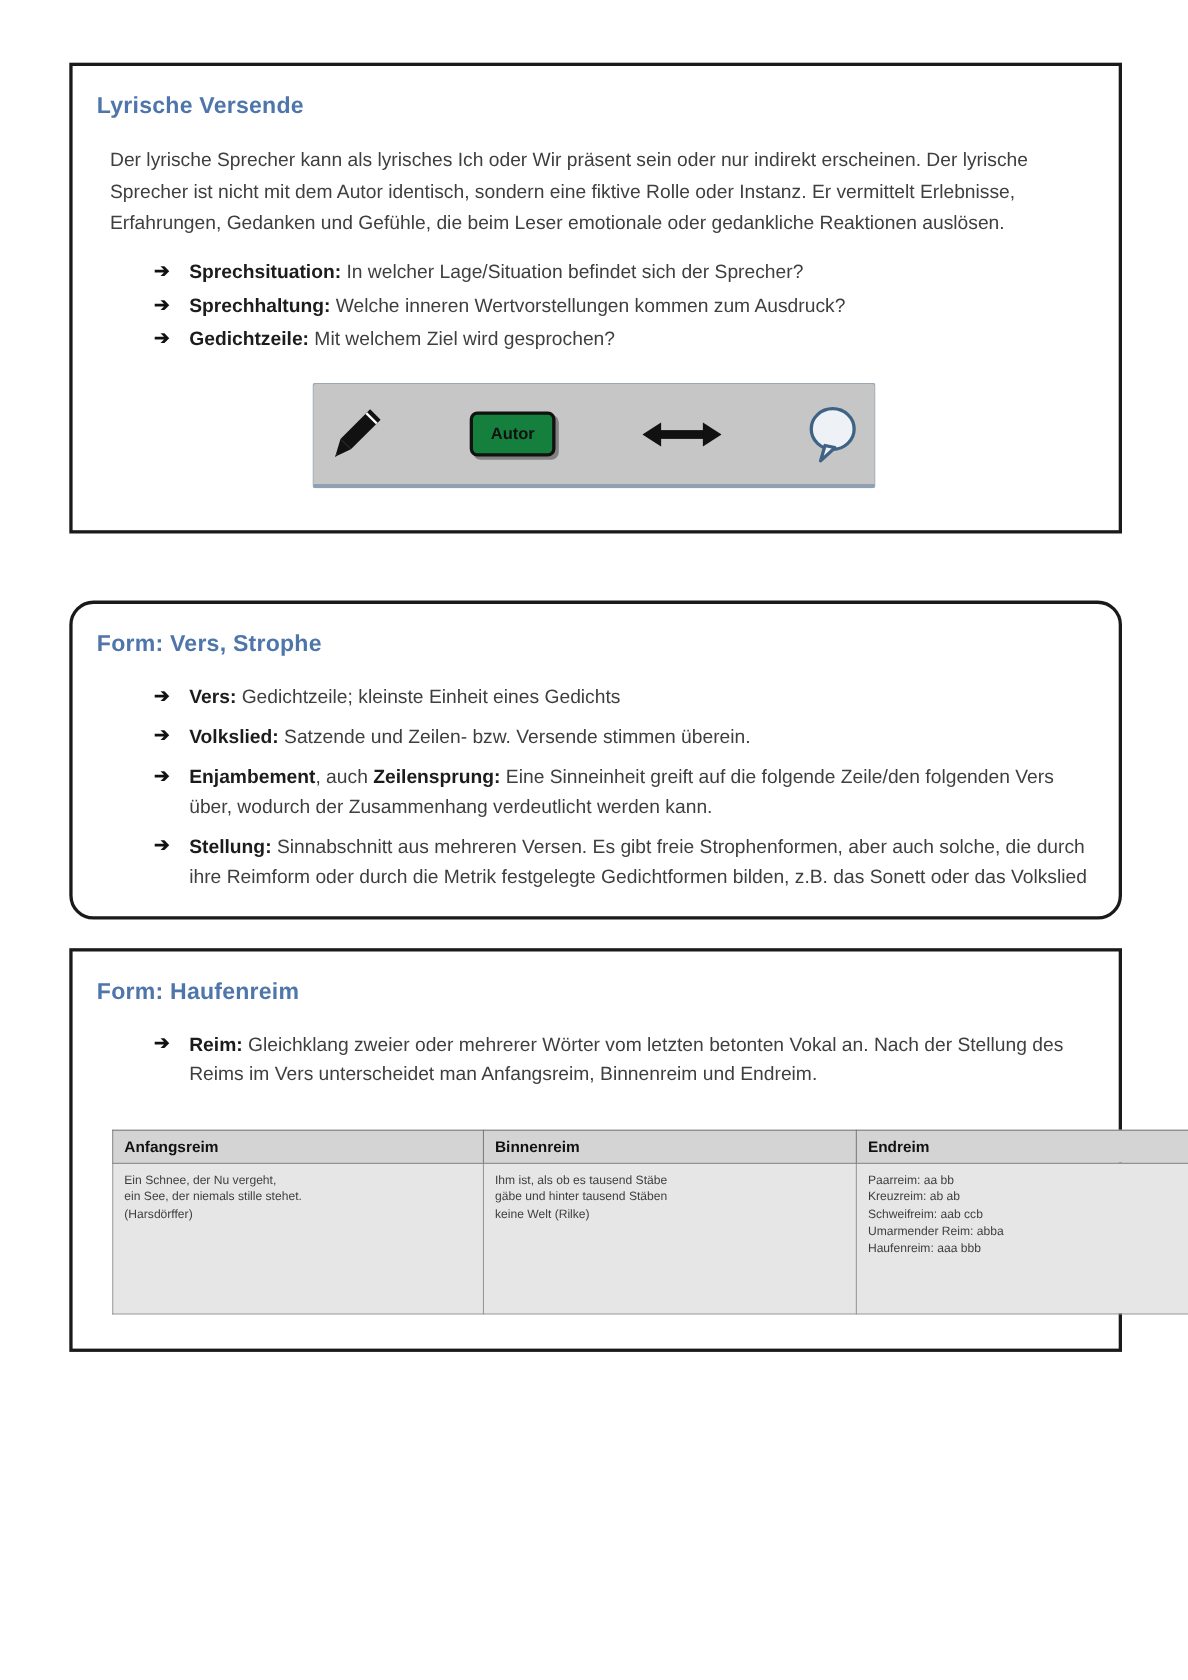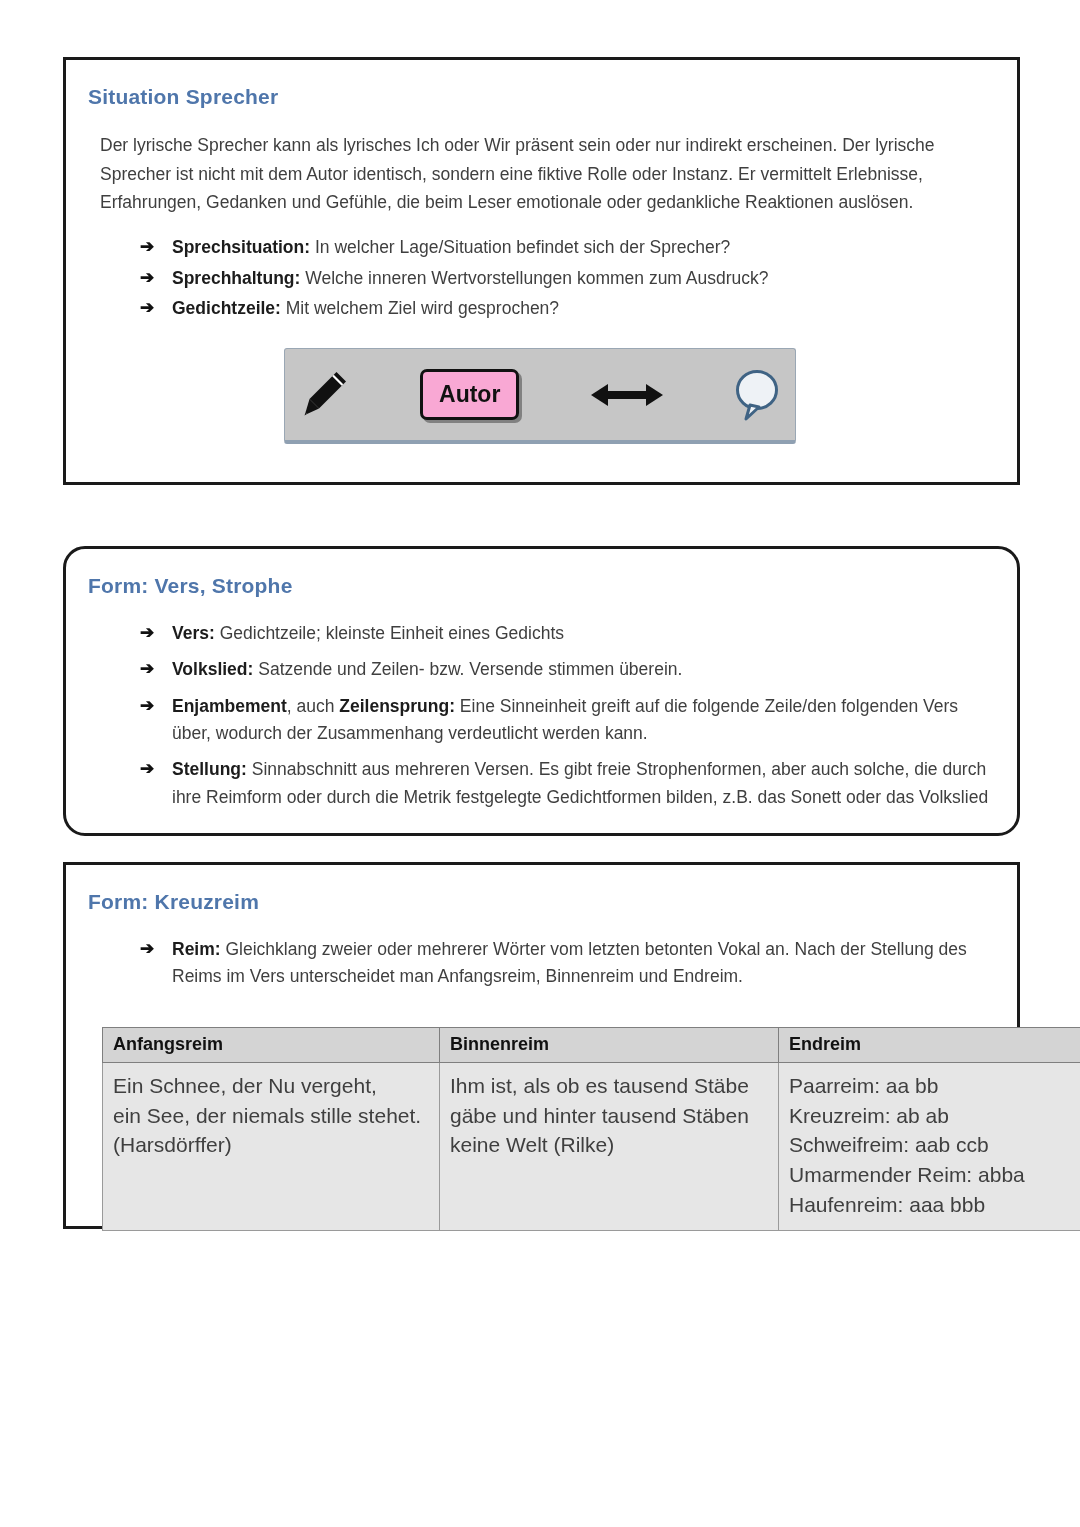--- a/index.html
+++ b/index.html
@@ -99,55 +99,55 @@
     border-bottom: 4px solid #8fa0b2;
     border-radius: 3px;
     display: flex;
     align-items: center;
     justify-content: space-between;
     padding: 0 14px 0 18px;
     box-sizing: border-box;
   }
   .pencil-icon { flex: 0 0 auto; width: 46px; height: 52px; }
   .node-box {
-    background: #f9a8d4;
+    background: #15803d;
     border: 3px solid #111111;
     border-radius: 7px;
     box-shadow: 3px 3px 0 rgba(0,0,0,0.35);
-    font-size: 23px;
+    font-size: 15px;
     font-weight: bold;
     color: #111111;
     padding: 9px 16px;
     white-space: nowrap;
   }
   .double-arrow { flex: 0 0 auto; width: 72px; height: 30px; }
   .bubble-icon { flex: 0 0 auto; width: 46px; height: 56px; }
 
   
   table.rhyme-table {
     border-collapse: collapse;
     width: 946px;
     margin: 36px 0 0 14px;
     table-layout: fixed;
   }
   table.rhyme-table th {
     text-align: left;
-    font-size: 18px;
+    font-size: 14px;
     font-weight: bold;
     color: #111111;
     background: #d4d4d4;
     padding: 6px 10px 7px 10px;
     border-top: 1px solid #7f7f7f;
     border-bottom: 1px solid #7f7f7f;
     border-right: 1px solid #7f7f7f;
     vertical-align: top;
   }
   table.rhyme-table th:first-child { border-left: 1px solid #7f7f7f; }
   table.rhyme-table td {
-    font-size: 21px;
+    font-size: 11px;
     line-height: 1.42;
     color: #3f3f3f;
     background: #e6e6e6;
     padding: 8px 10px 10px 10px;
     border-bottom: 1px solid #9a9a9a;
     border-right: 1px solid #9a9a9a;
     vertical-align: top;
     height: 118px;
   }
   table.rhyme-table td:first-child { border-left: 1px solid #9a9a9a; }
@@ -156,21 +156,21 @@
   .spacer-after-table { height: 58px; }
 </style>
 </head>
 <body>
 
 <div class="page">
 
   <div class="card" style="top:57px; height:428px;">
     <div class="card-inner">
 
-      <h2 class="card-heading">Situation Sprecher</h2>
+      <h2 class="card-heading">Lyrische Versende</h2>
 
       <p class="para">Der lyrische Sprecher kann als lyrisches Ich oder Wir präsent sein oder nur indirekt erscheinen. Der lyrische Sprecher ist nicht mit dem Autor identisch, sondern eine fiktive Rolle oder Instanz. Er vermittelt Erlebnisse, Erfahrungen, Gedanken und Gefühle, die beim Leser emotionale oder gedankliche Reaktionen auslösen.</p>
 
 
       <ul class="arrow-list">
         <li>
           <span class="bullet-arrow">➔</span><span class="lead">Sprechsituation:</span><span> In welcher Lage/Situation befindet sich der Sprecher?</span>
         </li>
         <li>
           <span class="bullet-arrow">➔</span><span class="lead">Sprechhaltung:</span><span> Welche inneren Wertvorstellungen kommen zum Ausdruck?</span>
@@ -230,21 +230,21 @@
           <span class="bullet-arrow">➔</span><span class="lead">Stellung:</span><span> Sinnabschnitt aus mehreren Versen. Es gibt freie Strophenformen, aber auch solche, die durch ihre Reimform oder durch die Metrik festgelegte Gedichtformen bilden, z.B. das Sonett oder das Volkslied</span>
         </li>
       </ul>
 
     </div>
   </div>
 
   <div class="card" style="top:862px; height:367px;">
     <div class="card-inner">
 
-      <h2 class="card-heading">Form: Kreuzreim</h2>
+      <h2 class="card-heading">Form: Haufenreim</h2>
 
       <ul class="arrow-list">
         <li>
           <span class="bullet-arrow">➔</span><span class="lead">Reim:</span><span> Gleichklang zweier oder mehrerer Wörter vom letzten betonten Vokal an. Nach der Stellung des Reims im Vers unterscheidet man Anfangsreim, Binnenreim und Endreim.</span>
         </li>
       </ul>
 
       <table class="rhyme-table">
         <thead>
           <tr>

